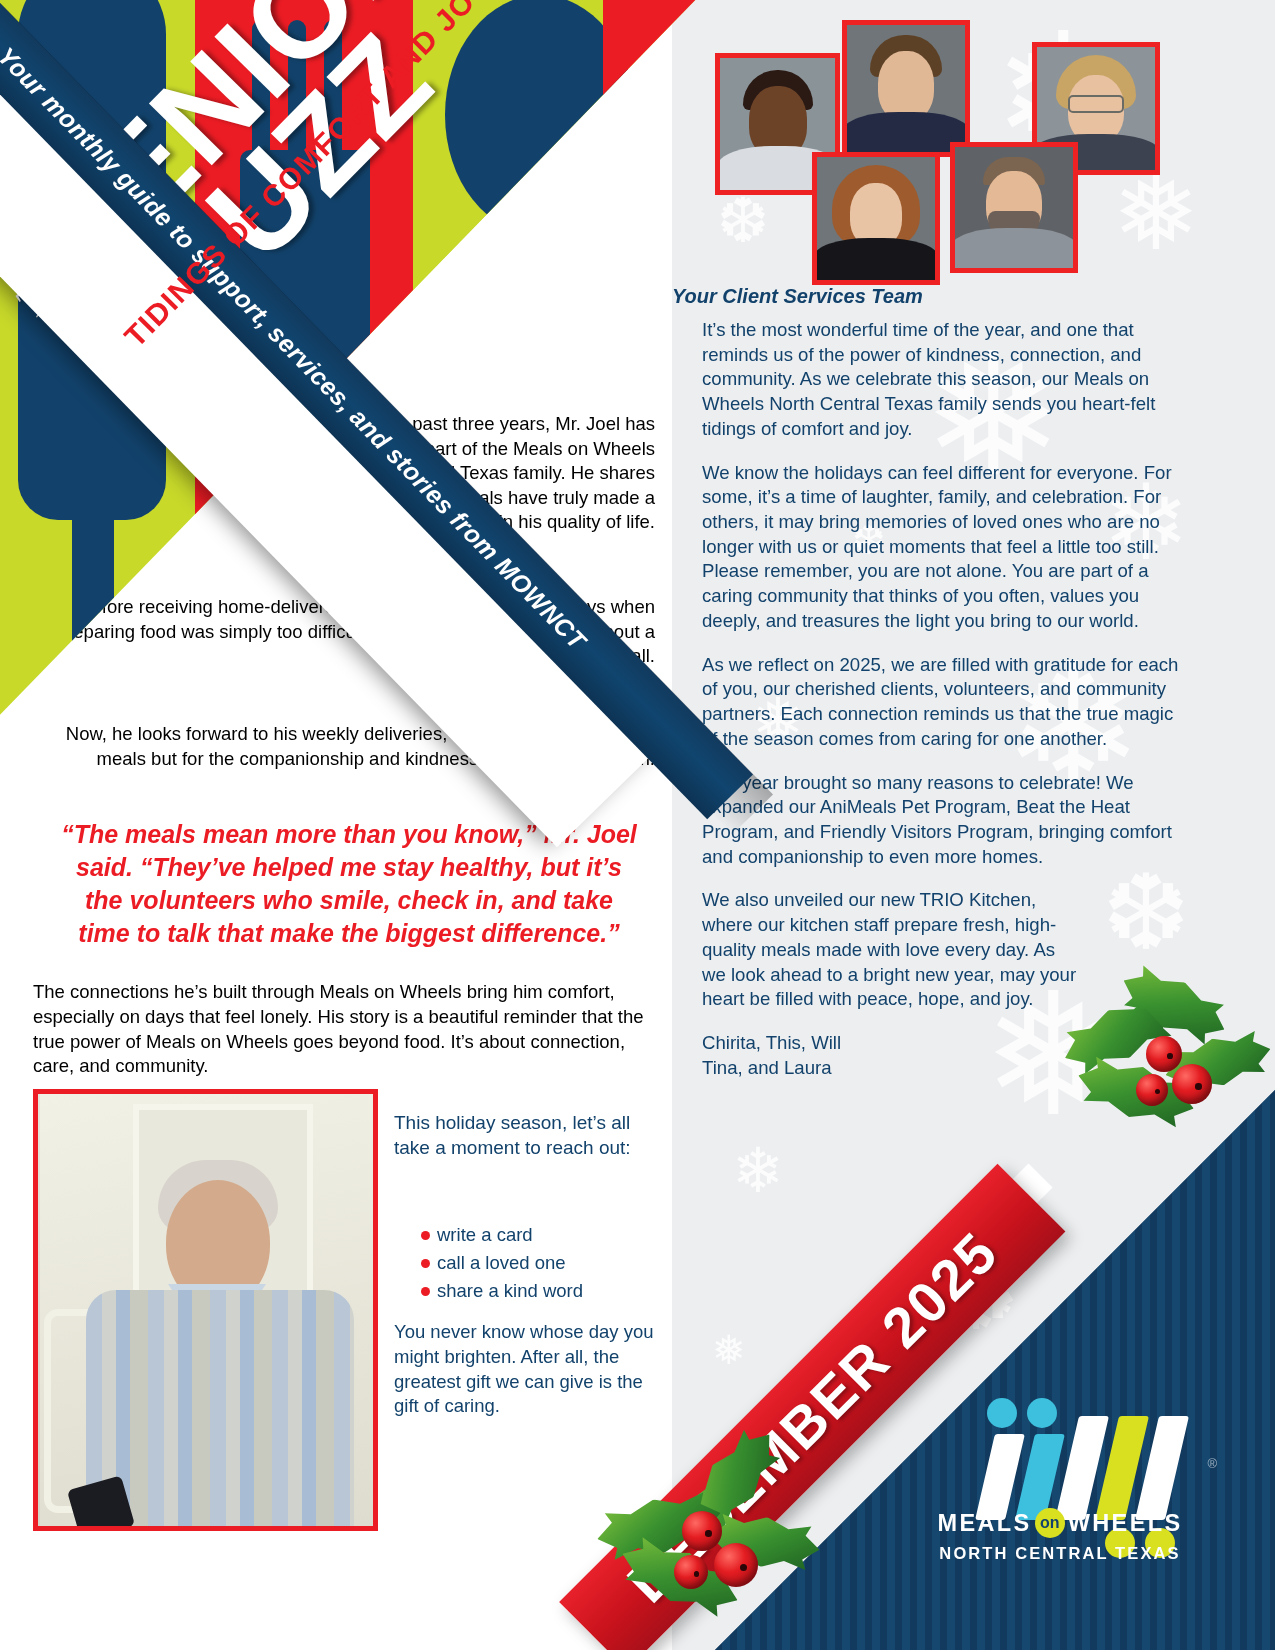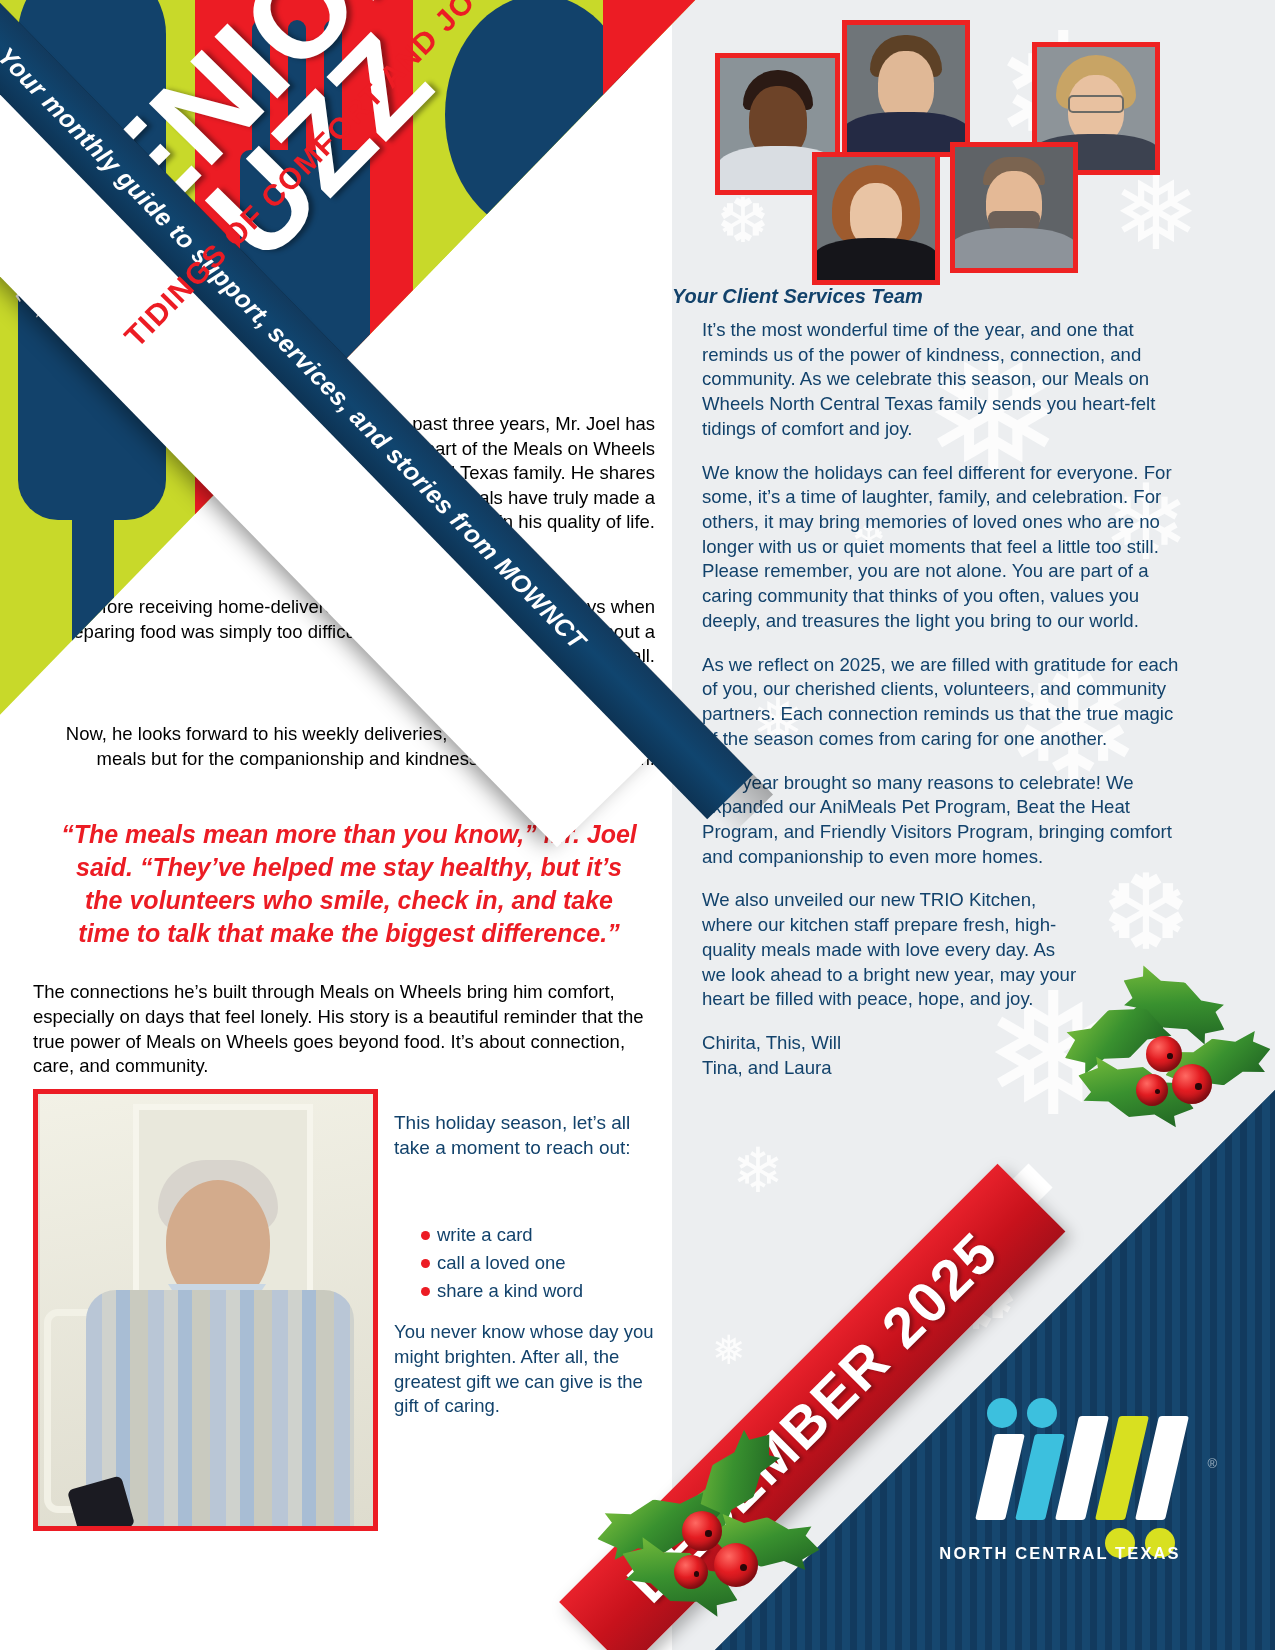--- a/index.html
+++ b/index.html
@@ -400,20 +400,21 @@
     <div class="bdot" style="left:52px;top:0px;background:#3cc0de;"></div>
     <div class="bang" style="left:50px;top:36px;background:#3cc0de;"></div>
     <div class="bang" style="left:92px;top:18px;height:104px;background:#ffffff;"></div>
     <div class="bang" style="left:132px;top:18px;height:104px;background:#d8e020;"></div>
     <div class="bdot" style="left:130px;top:130px;background:#d8e020;"></div>
     <div class="bang" style="left:172px;top:18px;height:104px;background:#ffffff;"></div>
     <div class="bdot" style="left:170px;top:130px;background:#d8e020;"></div>
     <div class="mow-reg">®</div>
   </div>
 
+  <div class="mow-name"><span>MEALS</span><span class="mow-on">on</span><span>WHEELS</span></div>
 
   <div class="mow-sub">NORTH CENTRAL TEXAS</div>
 
   <div class="story-a">For the past three years, Mr. Joel has been part of the Meals on Wheels North Central Texas family. He shares that the meals have truly made a difference in his quality of life.</div>
   <div class="story-b">Before receiving home-delivered meal services, there were days when preparing food was simply too difficult, and sometimes, he went without a meal at all.</div>
   <div class="story-c">Now, he looks forward to his weekly deliveries, not only for the nutritious meals but for the companionship and kindness that arrive with them.</div>
   <div class="pullquote">“The meals mean more than you know,” Mr. Joel said. “They’ve helped me stay healthy, but it’s the volunteers who smile, check in, and take time to talk that make the biggest difference.”</div>
   <div class="story-d">The connections he’s built through Meals on Wheels bring him comfort, especially on days that feel lonely. His story is a beautiful reminder that the true power of Meals on Wheels goes beyond food. It’s about connection, care, and community.</div>
 
   <div class="joel-photo">

